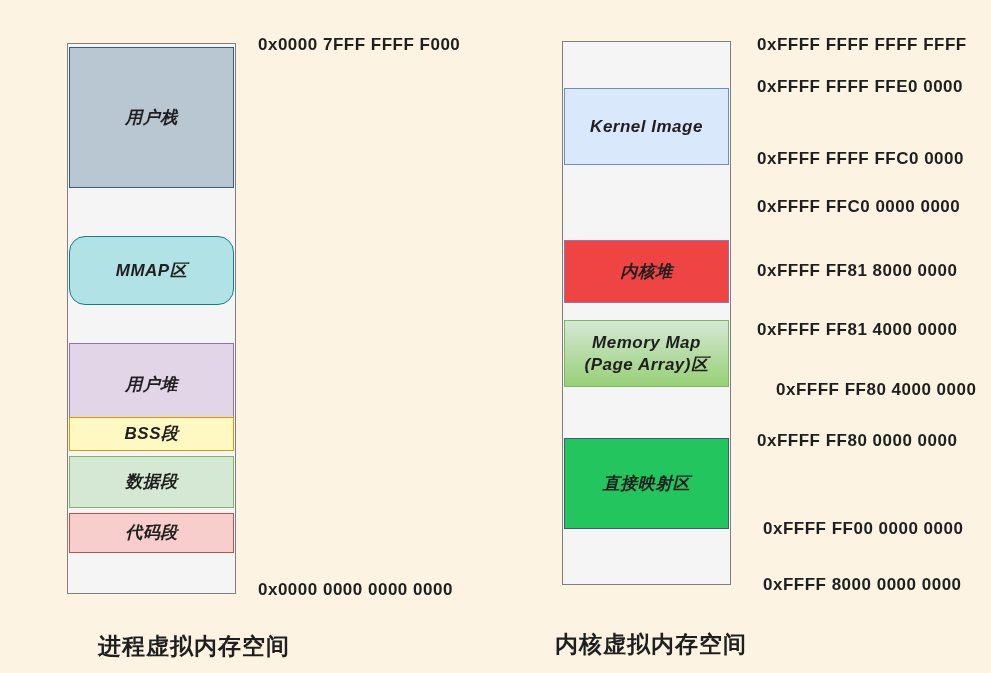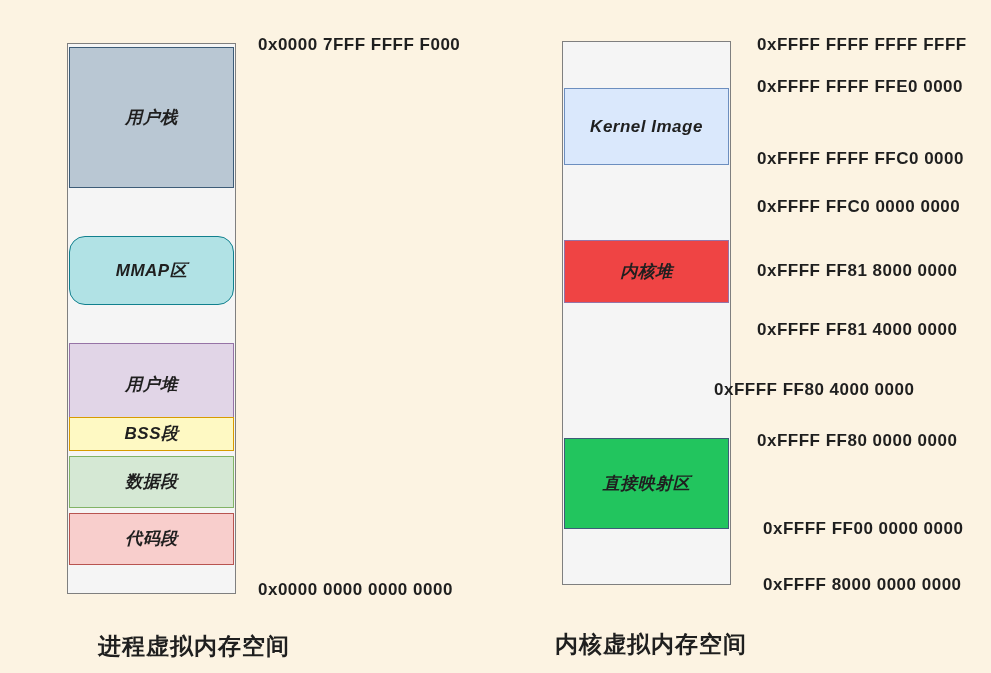--- a/index.html
+++ b/index.html
@@ -47,51 +47,55 @@
         </div>
         <div class="segment" style="top: 299px; height: 84px; border-color: rgb(150, 115, 166); background: rgb(225, 213, 231);">
           <span class="seg-label">用户堆</span>
         </div>
         <div class="segment" style="top: 373px; height: 34px; border-color: rgb(215, 155, 0); background: #fef9c3;">
           <span class="seg-label">BSS段</span>
         </div>
         <div class="segment" style="top: 412px; height: 52px; border-color: rgb(130, 179, 102); background: rgb(213, 232, 212);">
           <span class="seg-label">数据段</span>
         </div>
-        <div class="segment" style="top: 469px; height: 52px; border-color: rgb(184, 84, 80); background: rgb(248, 206, 204);">
+        <div class="segment" style="top: 469px; height: 40px; border-color: rgb(184, 84, 80); background: rgb(248, 206, 204);">
           <span class="seg-label">代码段</span>
         </div>
       </div>
     <div class="addresses">
         <div class="addr" style="left: 258px; top: 35px;">0x0000 7FFF FFFF F000</div>
         <div class="addr" style="left: 258px; top: 580px;">0x0000 0000 0000 0000</div>
       </div>
     <div class="title" style="left: 58px; top: 634px; margin-left: 40px;">进程虚拟内存空间</div>
   </section>
 
   <section class="diagram">
     <div class="column" style="left: 562px; top: 41px; width: 169px; height: 544px; background: rgb(245, 245, 245); border-color: rgb(127, 127, 127); padding-left: 14px;">
         <div class="segment" style="top: 46px; height: 77px; border-color: rgb(108, 142, 191); background: rgb(218, 232, 252);">
           <span class="seg-label">Kernel Image</span>
         </div>
         <div class="segment" style="top: 162px; height: 63px; border-color: rgb(150, 115, 166); background: #ef4444; margin-top: 36px;">
           <span class="seg-label">内核堆</span>
         </div>
+        <div class="segment" style="top: 278px; height: 67px; border-color: rgb(130, 179, 102); background: linear-gradient(rgb(213, 232, 212), rgb(151, 208, 119));">
+          <span class="seg-label">Memory Map
+(Page Array)区</span>
+        </div>
         <div class="segment" style="top: 396px; height: 91px; border-color: rgb(61, 92, 119); background: #22c55e;">
           <span class="seg-label">直接映射区</span>
         </div>
       </div>
     <div class="addresses">
         <div class="addr" style="left: 757px; top: 35px;">0xFFFF FFFF FFFF FFFF</div>
         <div class="addr" style="left: 757px; top: 77px;">0xFFFF FFFF FFE0 0000</div>
         <div class="addr" style="left: 757px; top: 149px;">0xFFFF FFFF FFC0 0000</div>
         <div class="addr" style="left: 757px; top: 197px;">0xFFFF FFC0 0000 0000</div>
         <div class="addr" style="left: 757px; top: 261px;">0xFFFF FF81 8000 0000</div>
         <div class="addr" style="left: 757px; top: 320px;">0xFFFF FF81 4000 0000</div>
-        <div class="addr" style="left: 714px; top: 380px;">0xFFFF FF80 4000 0000</div>
+        <div class="addr" style="left: 776px; top: 380px;">0xFFFF FF80 4000 0000</div>
         <div class="addr" style="left: 757px; top: 431px;">0xFFFF FF80 0000 0000</div>
         <div class="addr" style="left: 763px; top: 519px;">0xFFFF FF00 0000 0000</div>
         <div class="addr" style="left: 763px; top: 575px;">0xFFFF 8000 0000 0000</div>
       </div>
     <div class="title" style="left: 555px; top: 632px;">内核虚拟内存空间</div>
   </section>
 
 </div>
 
 </body></html>

